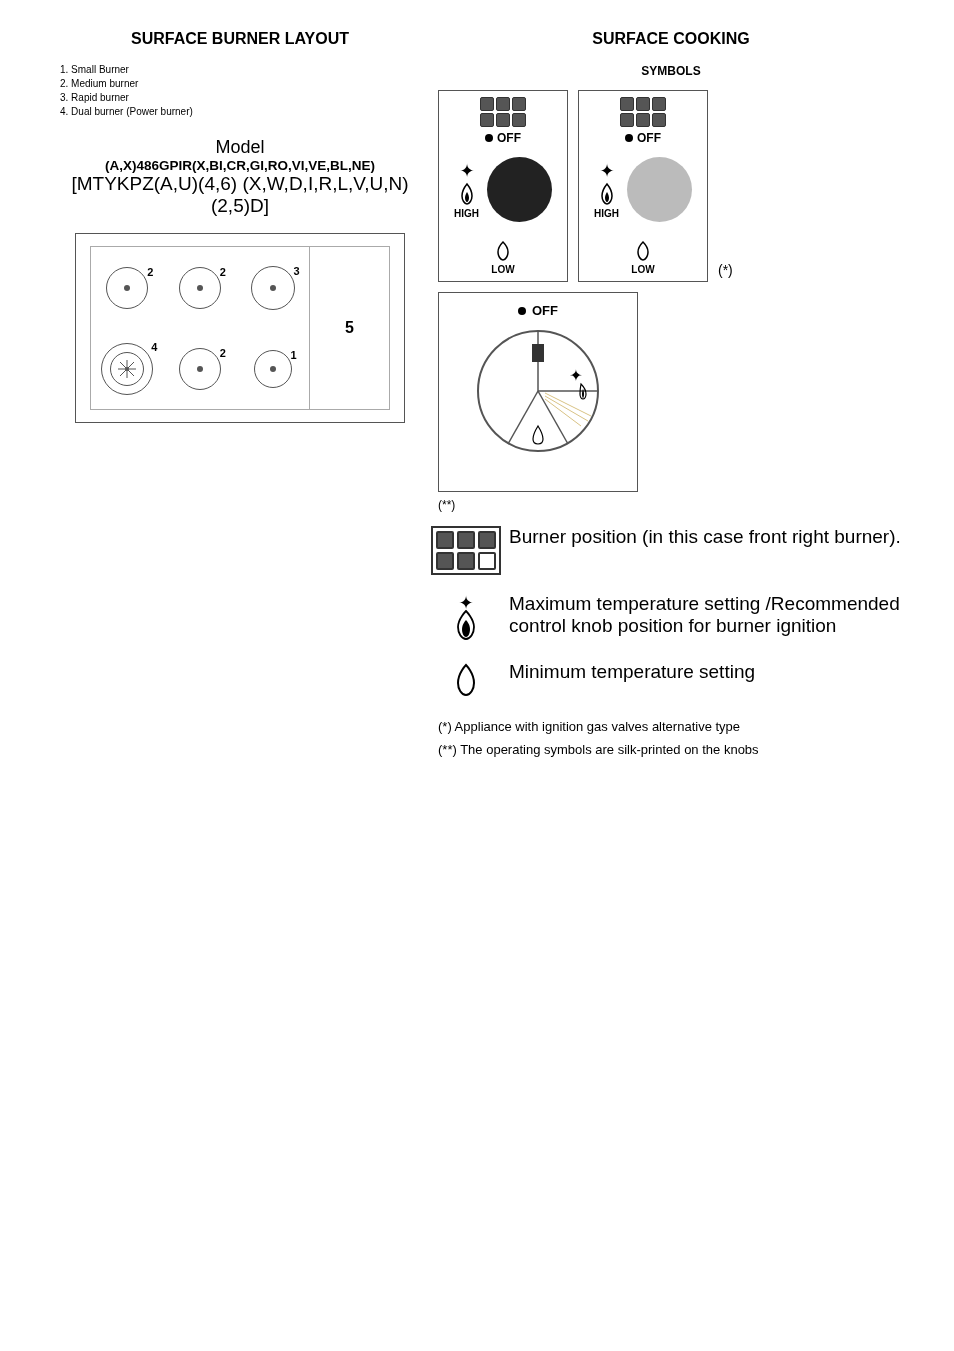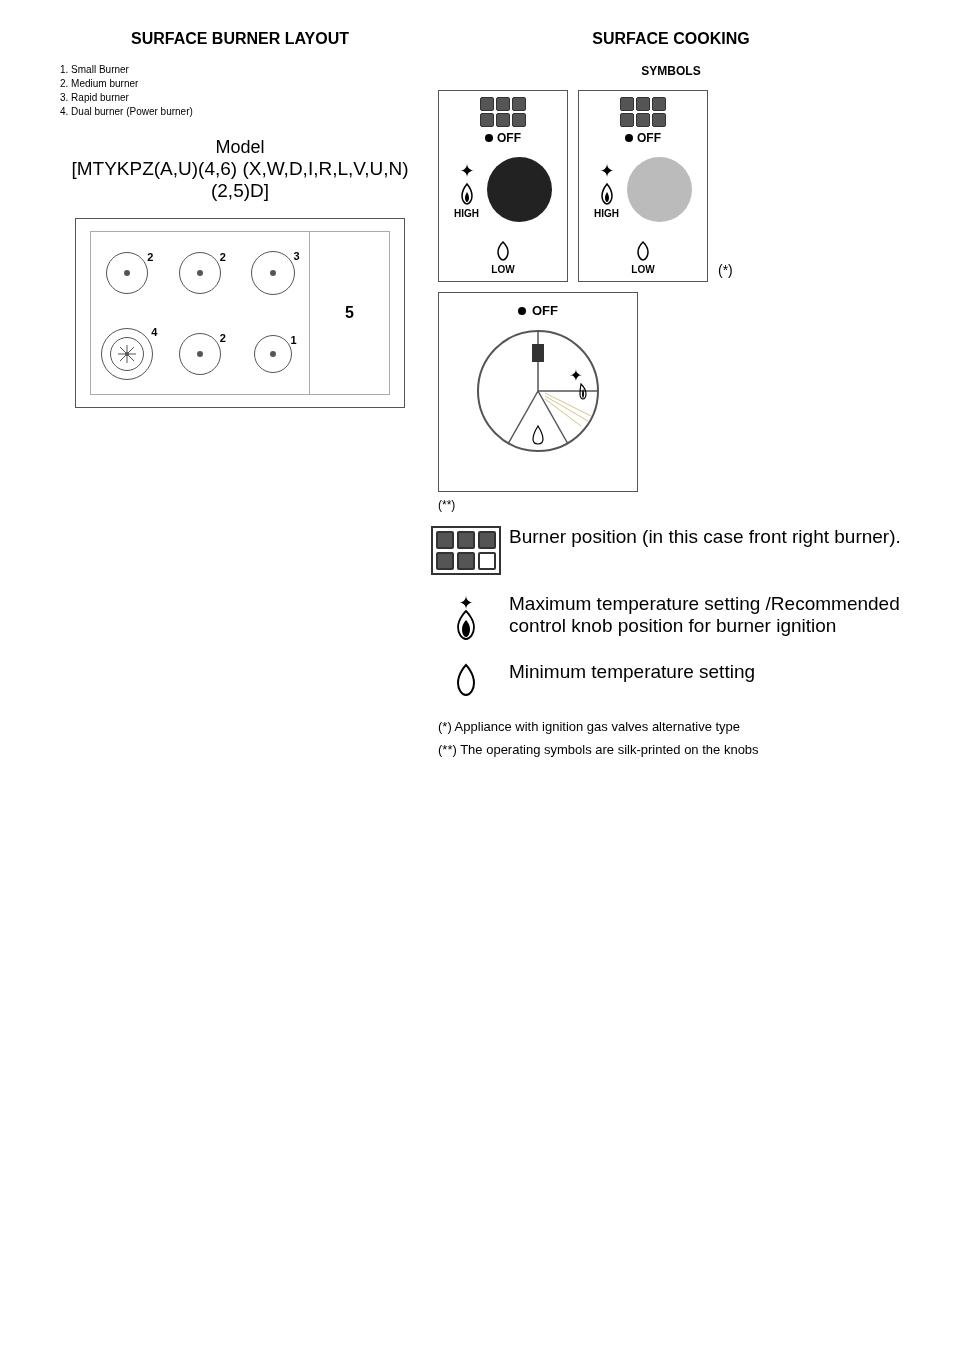--- a/index.html
+++ b/index.html
@@ -256,20 +256,21 @@
       <h2>SURFACE BURNER LAYOUT</h2>
       <ul class="burner-list">
         <li>1. Small Burner</li>
         <li>2. Medium burner</li>
         <li>3. Rapid burner</li>
         <li>4. Dual burner (Power burner)</li>
       </ul>
 
       <div class="model-section">
         <div class="model-label">Model</div>
+        <div class="model-code">(A,X)486GPIR(X,BI,CR,GI,RO,VI,VE,BL,NE)</div>
         <div class="model-bracket">[MTYKPZ(A,U)(4,6) (X,W,D,I,R,L,V,U,N)(2,5)D]</div>
       </div>
 
       <div class="cooktop-diagram">
         <div class="cooktop-inner">
 
           <div class="burner-cell">
             <div class="burner-circle medium">
               <div class="burner-inner-dot"></div>
               <span class="burner-number">2</span>

